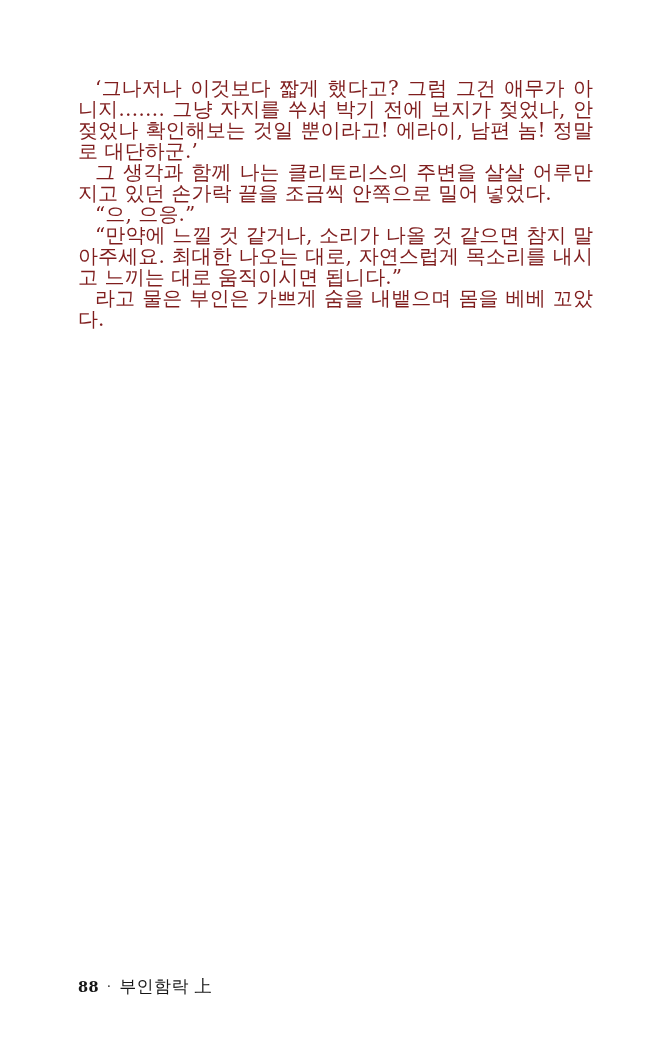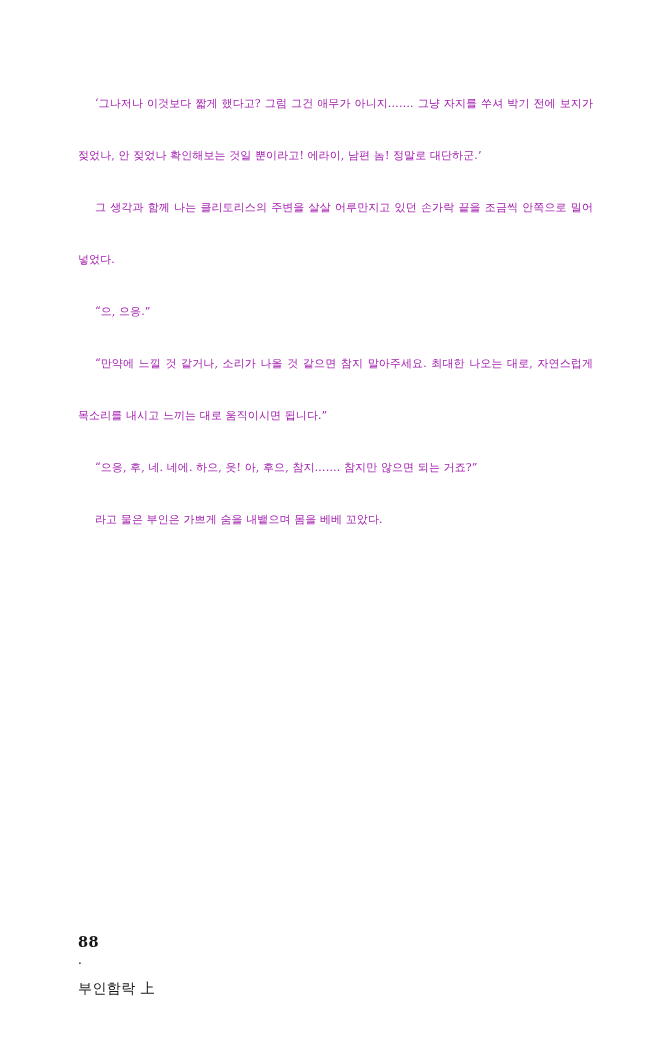--- a/index.html
+++ b/index.html
@@ -15,68 +15,66 @@
     overflow: hidden;
   }
   .page {
     position: relative;
     width: 665px;
     height: 1050px;
     box-sizing: border-box;
     padding: 78px 72px 0 78px;
   }
   .body-text {
-    font-size: 11px;
-    line-height: 52px;
+    font-size: 20px;
+    line-height: 21px;
     text-align: justify;
     text-justify: inter-character;
     letter-spacing: 0.1px;
-    color: #a21caf;
+    color: #7f1d1d;
   }
   .para {
     margin: 0;
     text-indent: 17px;
   }
   .footer {
     position: absolute;
     left: 78px;
     bottom: 52px;
     font-size: 14px;
     letter-spacing: 0.4px;
     color: #151515;
     display: flex;
     align-items: baseline;
     gap: 8px;
-    flex-direction: column;
   }
   .footer .pagenum {
     font-family: "DejaVu Serif", "Liberation Serif", serif;
     font-size: 14.5px;
     font-weight: 700;
   }
   .footer .dot {
     font-size: 12px;
     position: relative;
     top: -1px;
   }
   .footer .booktitle {
-    font-size: 14px;
+    font-size: 17px;
   }
 </style>
 </head>
 <body>
 
 <div class="page">
 
   <div class="body-text">
     <p class="para">‘그나저나 이것보다 짧게 했다고? 그럼 그건 애무가 아니지……. 그냥 자지를 쑤셔 박기 전에 보지가 젖었나, 안 젖었나 확인해보는 것일 뿐이라고! 에라이, 남편 놈! 정말로 대단하군.’</p>
     <p class="para">그 생각과 함께 나는 클리토리스의 주변을 살살 어루만지고 있던 손가락 끝을 조금씩 안쪽으로 밀어 넣었다.</p>
     <p class="para">“으, 으응.”</p>
     <p class="para">“만약에 느낄 것 같거나, 소리가 나올 것 같으면 참지 말아주세요. 최대한 나오는 대로, 자연스럽게 목소리를 내시고 느끼는 대로 움직이시면 됩니다.”</p>
-    <p class="para">“으응, 후, 네. 네에. 하으, 읏! 아, 후으, 참지……. 참지만 않으면 되는 거죠?”</p>
     <p class="para">라고 물은 부인은 가쁘게 숨을 내뱉으며 몸을 베베 꼬았다.</p>
   </div>
 
   <div class="footer">
     <span class="pagenum">88</span>
     <span class="dot">·</span>
     <span class="booktitle">부인함락 上</span>
   </div>
 
 </div>

